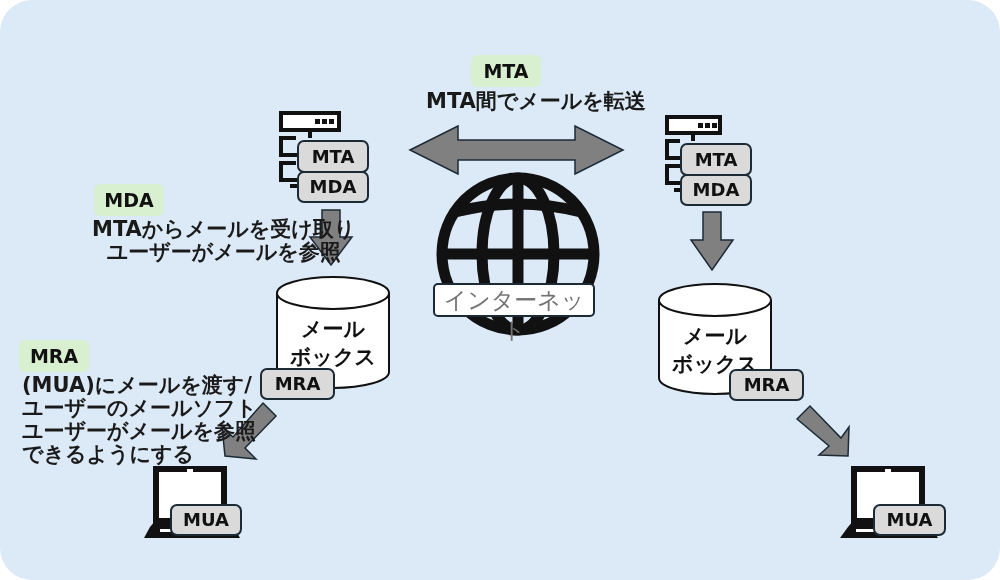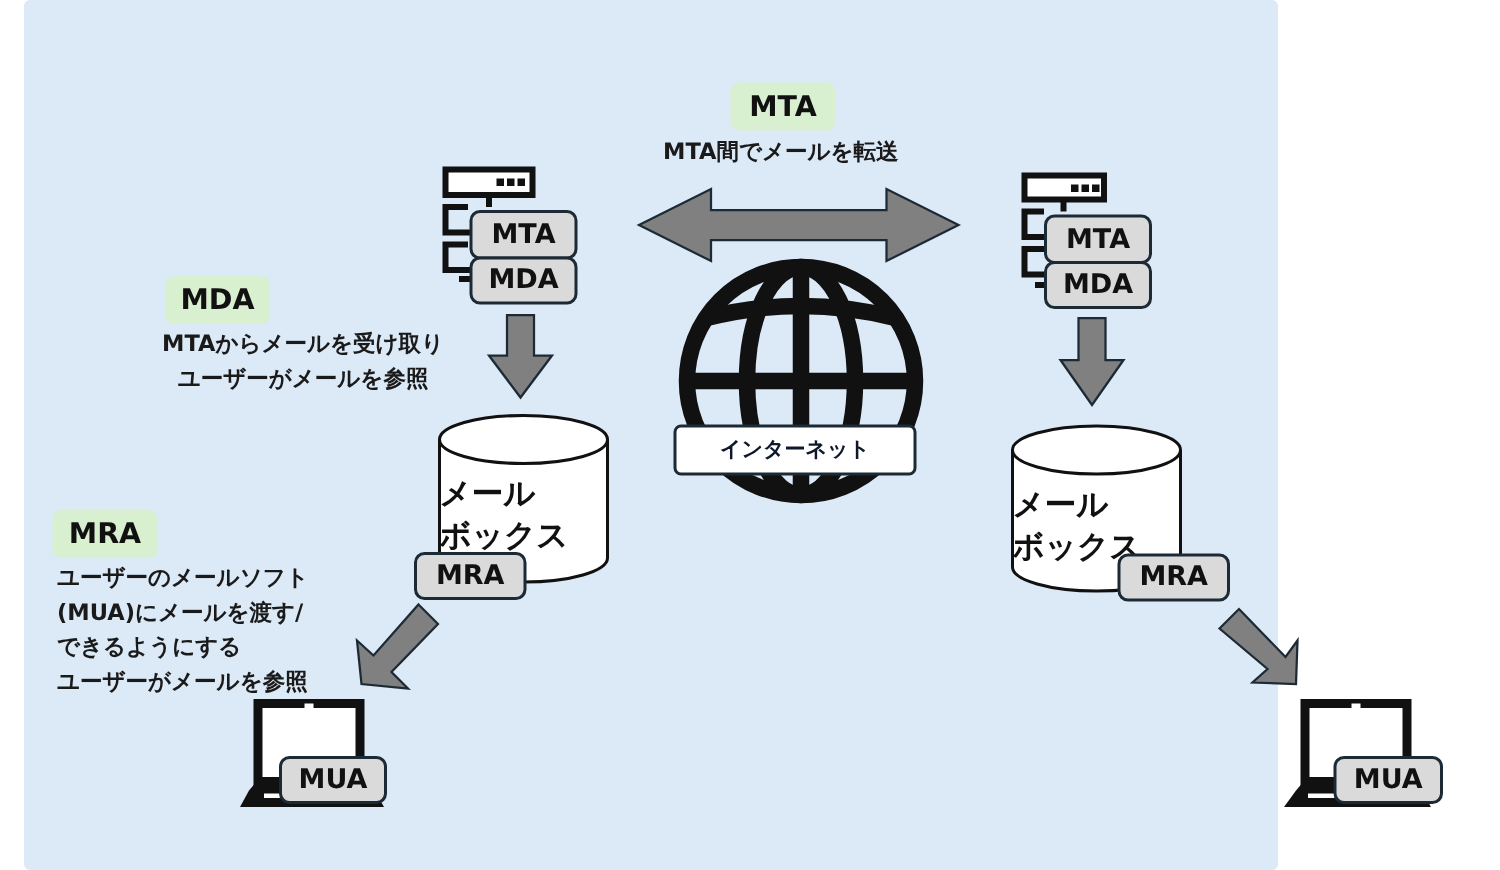--- a/index.html
+++ b/index.html
@@ -1,22 +1,22 @@
 <!DOCTYPE html>
 <html><head>
 <meta charset="utf-8">
 <style>
   html, body { margin:0; padding:0; background:#ffffff; }
   body { width:1000px; height:580px; position:relative; overflow:hidden; font-family:"DejaVu Sans", sans-serif; }
-  #canvas { position:absolute; left:16px; top:0; width:836px; height:580px; background:#dce9f6; border-radius:4px; }
+  #canvas { position:absolute; left:0; top:0; width:1000px; height:580px; background:#dce9f6; border-radius:32px; }
   .tag { position:absolute; background:#d9f0d0; border-radius:6px; font-weight:bold; font-size:19px; color:#111; text-align:center; line-height:32px; height:32px; }
-  .desc { position:absolute; font-size:15px; font-weight:bold; color:#1a1a1a; line-height:23px; white-space:nowrap; }
+  .desc { position:absolute; font-size:21px; font-weight:bold; color:#1a1a1a; line-height:23px; white-space:nowrap; }
   .chip { position:absolute; background:#dadada; border:2px solid #1c2a36; border-radius:7px; font-weight:bold; font-size:18px; color:#111; text-align:center; box-sizing:border-box; }
-  .cyl-label { position:absolute; font-size:21px; font-weight:bold; color:#111; line-height:28px; }
-  .net-label { position:absolute; background:#fff; border:2px solid #1c2a36; border-radius:5px; font-size:14px; font-weight:bold; color:#0f172a; text-align:center; box-sizing:border-box; line-height:30px; }
+  .cyl-label { position:absolute; font-size:21px; font-weight:bold; color:#111; text-align:center; line-height:28px; }
+  .net-label { position:absolute; background:#fff; border:2px solid #1c2a36; border-radius:5px; font-size:23px; font-weight:normal; color:#737373; text-align:center; box-sizing:border-box; line-height:30px; }
   svg { position:absolute; left:0; top:0; }
 </style>
 </head>
 <body>
 
 <div id="canvas">
 
   <svg width="1000" height="580" viewBox="0 0 1000 580">
 
     <polygon points="410,150 458,126 458,140 575,140 575,126 623,150 575,174 575,160 458,160 458,174" fill="#808080" stroke="#1c2a36" stroke-width="1.5"></polygon>
@@ -93,24 +93,24 @@
   <div class="desc" style="left:426px;top:90px;">MTA間でメールを転送</div>
 
   <div class="tag" style="left:94px;top:184px;width:70px;">MDA</div>
   <div class="desc" style="left:92px;top:218px;text-align:center;">
     <div>MTAからメールを受け取り</div>
     <div>ユーザーがメールを参照</div>
   </div>
 
   <div class="tag" style="left:19px;top:340px;width:70px;">MRA</div>
   <div class="desc" style="left:22px;top:374px;">
+    <div>(MUA)にメールを渡す/</div>
     <div>ユーザーのメールソフト</div>
-    <div>(MUA)にメールを渡す/</div>
+    <div>ユーザーがメールを参照</div>
     <div>できるようにする</div>
-    <div>ユーザーがメールを参照</div>
   </div>
 
   <div class="chip" style="left:297px;top:140px;width:72px;height:33px;line-height:29px;">MTA</div>
   <div class="chip" style="left:297px;top:171px;width:72px;height:32px;line-height:28px;">MDA</div>
 
   <div class="chip" style="left:680px;top:143px;width:72px;height:33px;line-height:29px;">MTA</div>
   <div class="chip" style="left:680px;top:174px;width:72px;height:32px;line-height:28px;">MDA</div>
 
   <div class="cyl-label" style="left:277px;top:315px;width:112px;">
     <div>メール</div>

